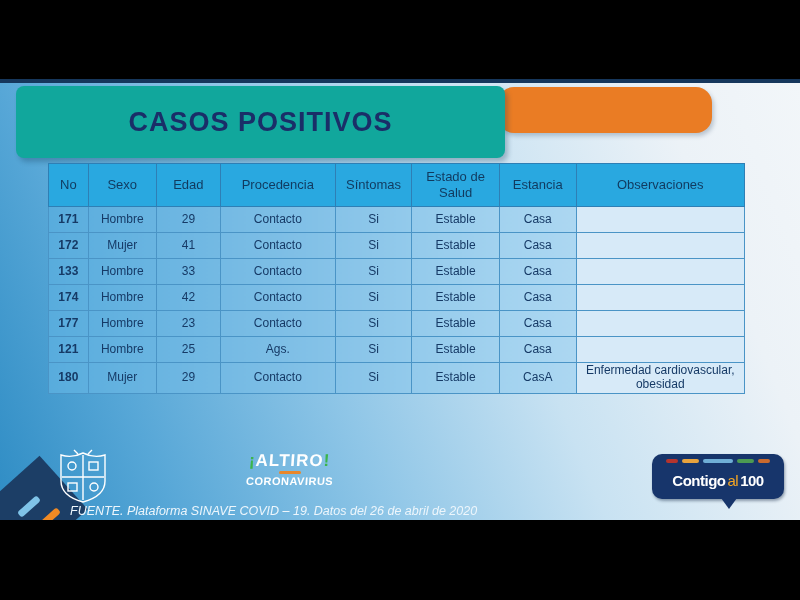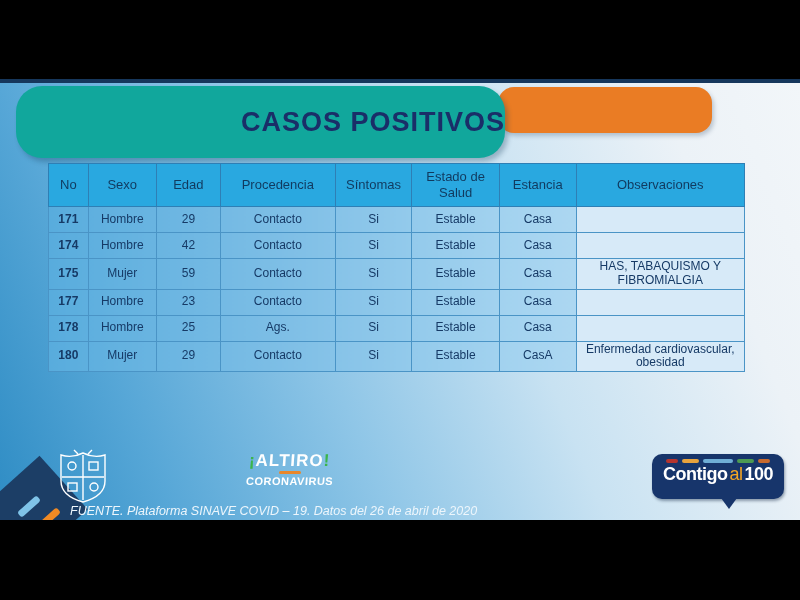--- a/index.html
+++ b/index.html
@@ -14,22 +14,22 @@
   }
   .topline{position:absolute;left:0;top:0;width:800px;height:4px;background:#16375C;}
 
   
   .banner-orange{
     position:absolute;left:498px;top:8px;width:214px;height:46px;
     background:#EA7C24;border-radius:16px;box-shadow:2px 3px 4px rgba(30,60,90,.25);
   }
   .banner-teal{
     position:absolute;left:16px;top:7px;width:489px;height:72px;
-    background:#11A79C;border-radius:26px;box-shadow:3px 4px 5px rgba(20,60,90,.3);
-    display:flex;align-items:center;justify-content:flex-end;
+    background:#11A79C;border-radius:8px;box-shadow:3px 4px 5px rgba(20,60,90,.3);
+    display:flex;align-items:center;justify-content:center;
   }
   .slide-title{
     color:#1A2E68;font-size:27px;font-weight:bold;letter-spacing:1px;
   }
 
   
   .tbl-wrap{position:absolute;left:48px;top:84px;width:697px;}
   table.cases{
     border-collapse:collapse;width:697px;table-layout:fixed;
     background:linear-gradient(to right,#58ACDD 0%,#7FBFE6 35%,#A2D2EF 65%,#C3E2F7 100%);
@@ -74,21 +74,21 @@
     position:absolute;left:652px;top:375px;width:132px;height:45px;z-index:9;
     background:#17356B;border-radius:10px;box-shadow:1px 2px 3px rgba(10,30,60,.4);
   }
   .badge .dashes{display:flex;gap:4px;justify-content:center;margin-top:5px;}
   .badge .dash{height:4px;border-radius:2px;display:inline-block;}
   .badge .dash:nth-child(1){width:12px;}
   .badge .dash:nth-child(2){width:17px;}
   .badge .dash:nth-child(3){width:30px;}
   .badge .dash:nth-child(4){width:17px;}
   .badge .dash:nth-child(5){width:12px;}
-  .badge .text{color:#fff;font-size:18px;font-weight:bold;text-align:center;margin-top:1px;letter-spacing:-.5px;}
+  .badge .text{color:#fff;font-size:15px;font-weight:bold;text-align:center;margin-top:9px;letter-spacing:-.5px;}
   .badge .text .al{color:#F5A623;font-weight:normal;padding:0 2px;}
   .badge .tail{
     position:absolute;bottom:-10px;left:52%;width:0;height:0;
     border-left:8px solid transparent;border-right:8px solid transparent;border-top:11px solid #17356B;
   }
 
   
   .diag-navy{position:absolute;left:-34px;bottom:-36px;width:112px;height:72px;background:#1C3E66;transform:rotate(-42deg);}
   .diag-blue{position:absolute;left:16px;bottom:10px;width:26px;height:7px;background:#7FC3E8;border-radius:3px;transform:rotate(-42deg);}
   .diag-orange{position:absolute;left:36px;bottom:-2px;width:26px;height:7px;background:#F08A24;border-radius:3px;transform:rotate(-42deg);}
@@ -133,51 +133,61 @@
             <td>171</td>
             <td>Hombre</td>
             <td>29</td>
             <td>Contacto</td>
             <td>Si</td>
             <td>Estable</td>
             <td>Casa</td>
             <td></td>
           </tr>
           <tr>
+            <td>172</td>
+            <td>Mujer</td>
+            <td>41</td>
+            <td>Contacto</td>
+            <td>Si</td>
+            <td>Estable</td>
+            <td>Casa</td>
+            <td></td>
+          </tr>
+          <tr>
+            <td>133</td>
+            <td>Hombre</td>
+            <td>33</td>
+            <td>Contacto</td>
+            <td>Si</td>
+            <td>Estable</td>
+            <td>Casa</td>
+            <td></td>
+          </tr>
+          <tr>
             <td>174</td>
             <td>Hombre</td>
             <td>42</td>
             <td>Contacto</td>
             <td>Si</td>
             <td>Estable</td>
             <td>Casa</td>
             <td></td>
           </tr>
           <tr>
-            <td>175</td>
-            <td>Mujer</td>
-            <td>59</td>
-            <td>Contacto</td>
-            <td>Si</td>
-            <td>Estable</td>
-            <td>Casa</td>
-            <td>HAS, TABAQUISMO Y FIBROMIALGIA</td>
-          </tr>
-          <tr>
             <td>177</td>
             <td>Hombre</td>
             <td>23</td>
             <td>Contacto</td>
             <td>Si</td>
             <td>Estable</td>
             <td>Casa</td>
             <td></td>
           </tr>
           <tr>
-            <td>178</td>
+            <td>121</td>
             <td>Hombre</td>
             <td>25</td>
             <td>Ags.</td>
             <td>Si</td>
             <td>Estable</td>
             <td>Casa</td>
             <td></td>
           </tr>
           <tr>
             <td>180</td>

